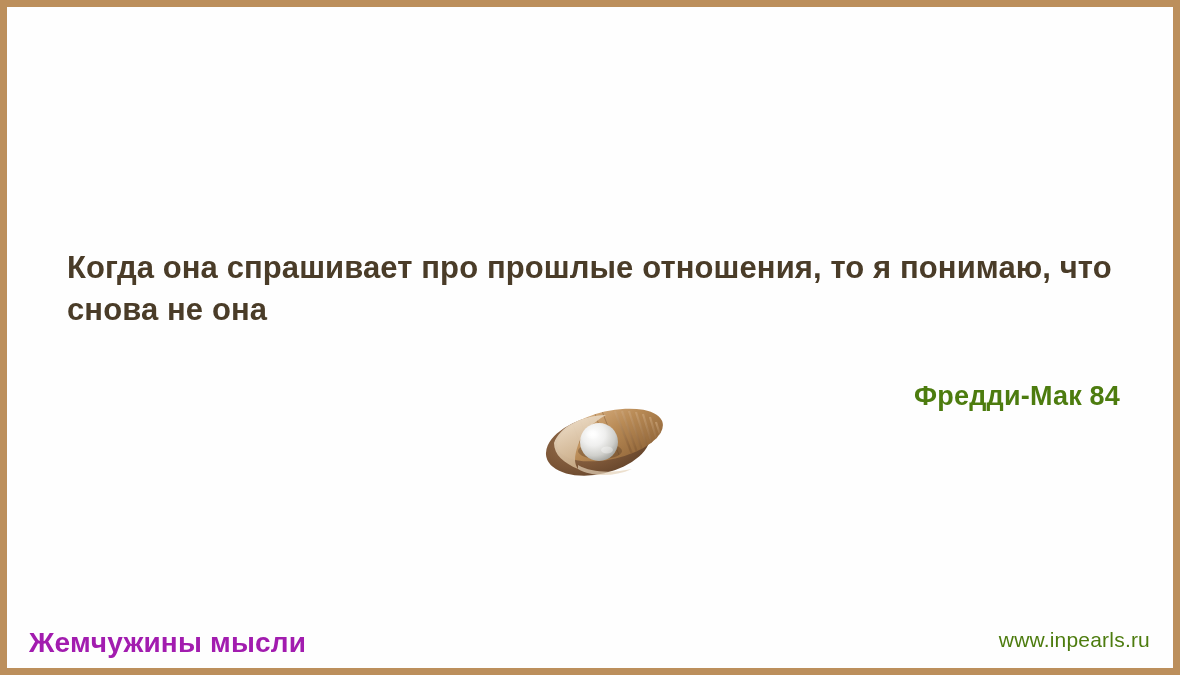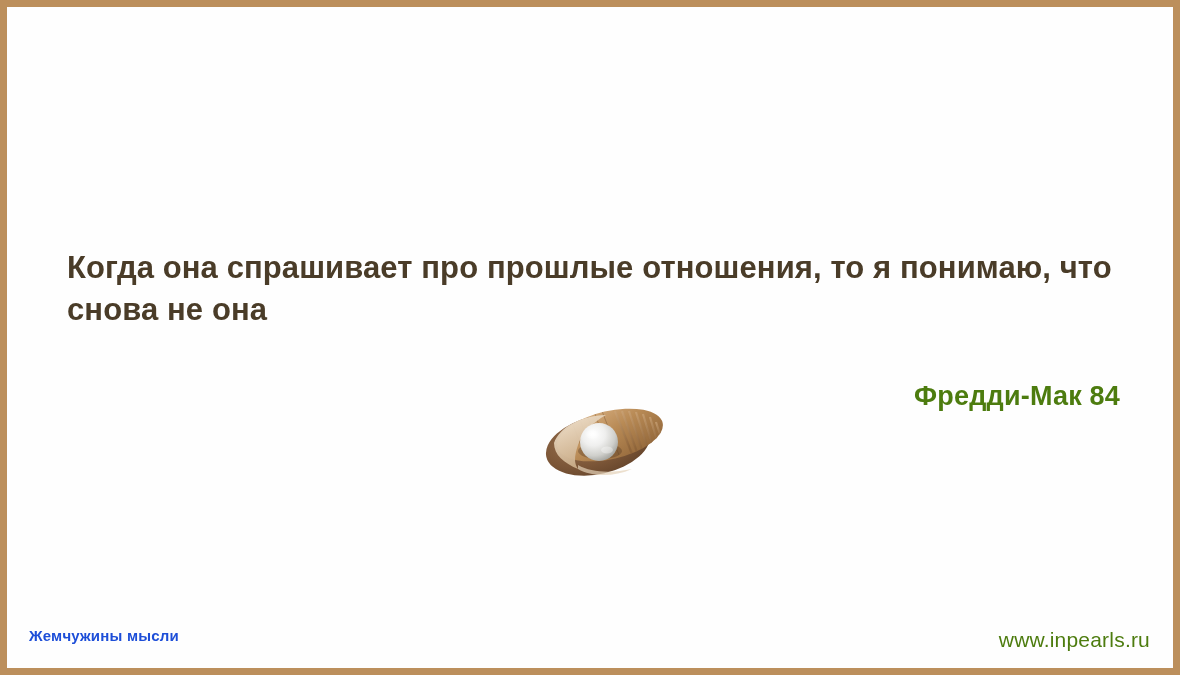--- a/index.html
+++ b/index.html
@@ -52,23 +52,23 @@
     width: 130px;
     height: 76px;
   }
   .shell-svg { display: block; width: 130px; height: 76px; }
 
   
   .footer-left {
     position: absolute;
     left: 22px;
     top: 620px;
-    font-size: 15px;
+    font-size: 28px;
     font-weight: bold;
-    color: #1d4ed8;
+    color: #a21caf;
     letter-spacing: 0.2px;
   }
   .footer-right {
     position: absolute;
     right: 23px;
     top: 621px;
     font-size: 21px;
     font-weight: normal;
     color: #4d7c0f;
     letter-spacing: 0.2px;

